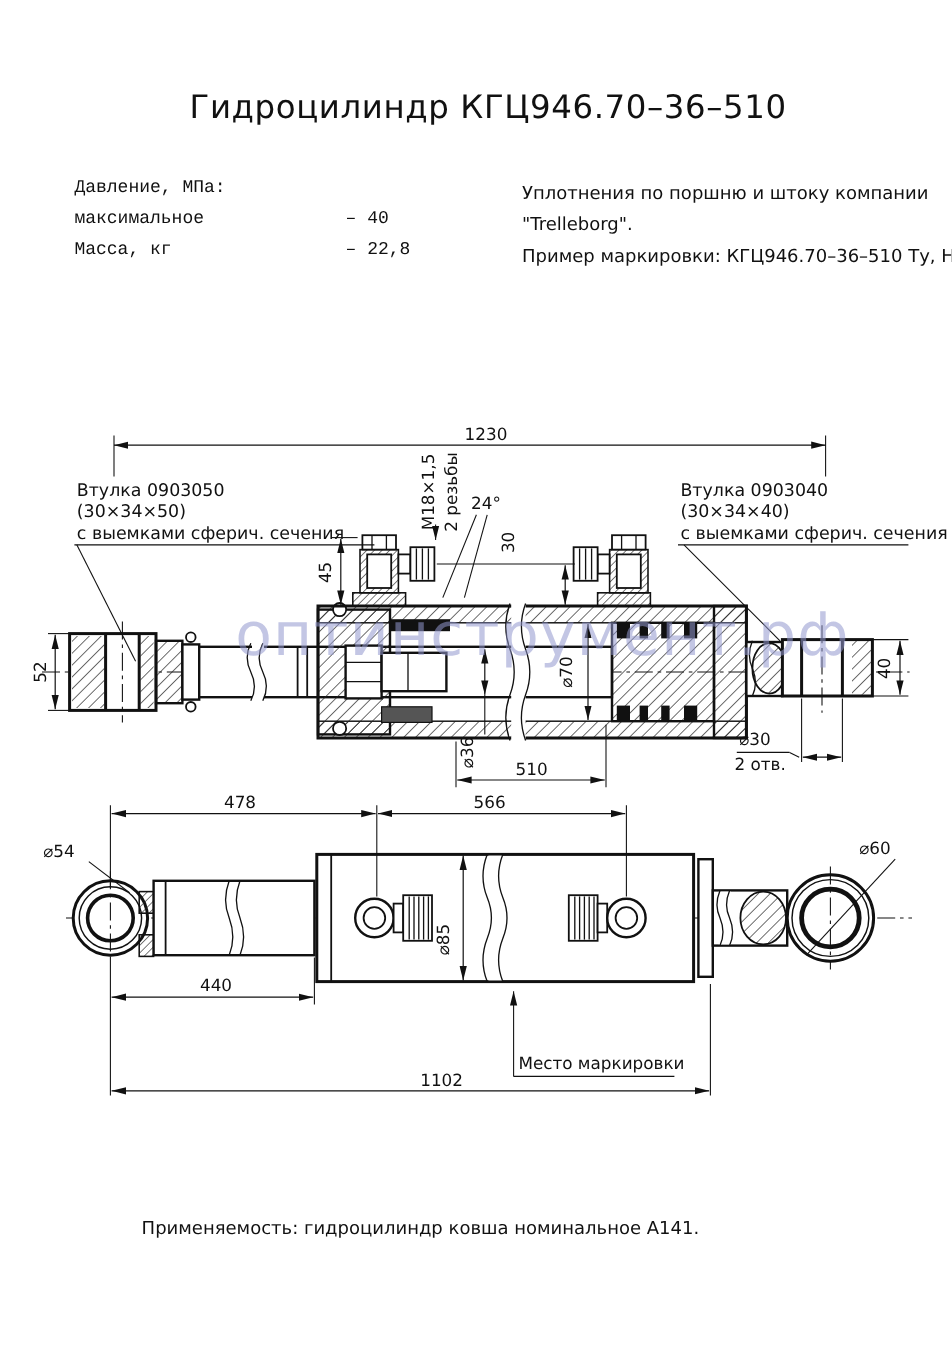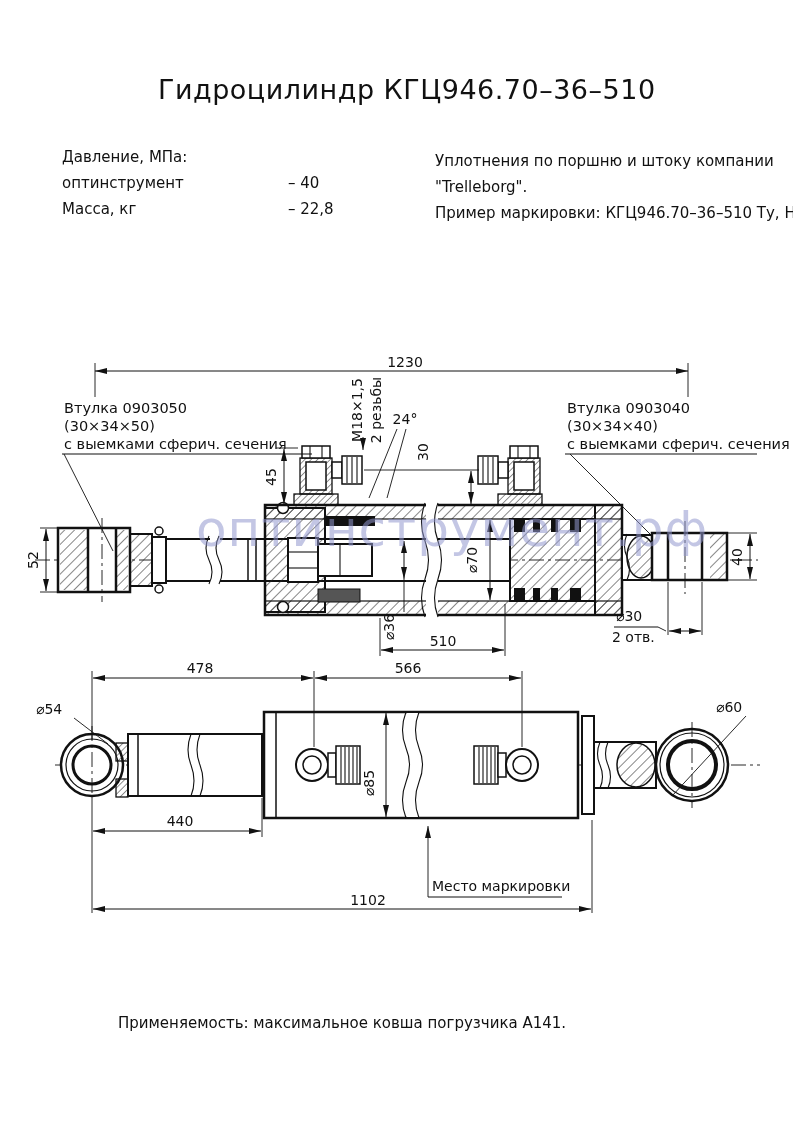--- a/index.html
+++ b/index.html
@@ -1,20 +1,20 @@
 <!DOCTYPE html>
 <html><head>
 <meta charset="utf-8">
 <style>
   html,body{margin:0;padding:0;background:#fff;}
   body{width:793px;height:1123px;position:relative;font-family:"DejaVu Sans",sans-serif;color:#111;}
   .page{position:absolute;inset:0;background:#ffffff;overflow:hidden;}
   .title{position:absolute;left:158px;top:74px;font-size:27px;white-space:nowrap;letter-spacing:0.5px;}
   .specs{position:absolute;left:62px;top:148px;width:280px;font-size:15px;}
-  .spec-row{position:relative;height:26px;white-space:nowrap;}
+  .spec-row{position:relative;height:26px;white-space:nowrap;font-family:Liberation Mono, monospace;}
   .spec-value{position:absolute;left:226px;}
   .note{position:absolute;left:435px;top:148px;font-size:15px;line-height:26px;white-space:nowrap;}
   .application{position:absolute;left:118px;top:1014px;font-size:15px;white-space:nowrap;}
   .watermark{position:absolute;left:196px;top:500px;font-size:50px;font-weight:normal;
              color:rgba(145,152,205,0.55);letter-spacing:1px;white-space:nowrap;z-index:5;}
   svg.drawing{position:absolute;left:0;top:0;z-index:2;}
   svg text{font-family:"DejaVu Sans",sans-serif;font-size:14px;fill:#111;}
   svg text.bl{font-size:14.5px;}
   .o25{fill:#fff;stroke:#111;stroke-width:2.5;}
   .o2{fill:#fff;stroke:#111;stroke-width:2;}
@@ -35,21 +35,21 @@
 </style>
 </head>
 <body>
 
 <div class="page">
 
   <div class="title">Гидроцилиндр КГЦ946.70–36–510</div>
 
   <div class="specs">
     <div class="spec-row"><span>Давление, МПа:</span><span class="spec-value"></span></div>
-    <div class="spec-row"><span>оптинструмент</span><span class="spec-value">– 40</span></div>
+    <div class="spec-row"><span>максимальное</span><span class="spec-value">– 40</span></div>
     <div class="spec-row"><span>Масса, кг</span><span class="spec-value">– 22,8</span></div>
   </div>
 
   <div class="note">
     <div>Уплотнения по поршню и штоку компании</div>
     <div>"Trelleborg".</div>
     <div>Пример маркировки: КГЦ946.70–36–510 Ту, Ну, Ду</div>
   </div>
 
   <svg class="drawing" width="793" height="1123" viewBox="0 0 793 1123">
@@ -365,15 +365,15 @@
       <g>
         <text x="432" y="891">Место маркировки</text>
         <line class="ln1" x1="428" y1="897" x2="562" y2="897"></line>
         <line class="thin" x1="428" y1="897" x2="428" y2="826" marker-end="url(#ar)"></line>
       </g>
     </g>
   </svg>
 
   <div class="watermark">оптинструмент.рф</div>
 
-  <div class="application">Применяемость: максимальное ковша погрузчика А141.</div>
+  <div class="application">Применяемость: гидроцилиндр ковша номинальное А141.</div>
 
 </div>
 
 </body></html>

